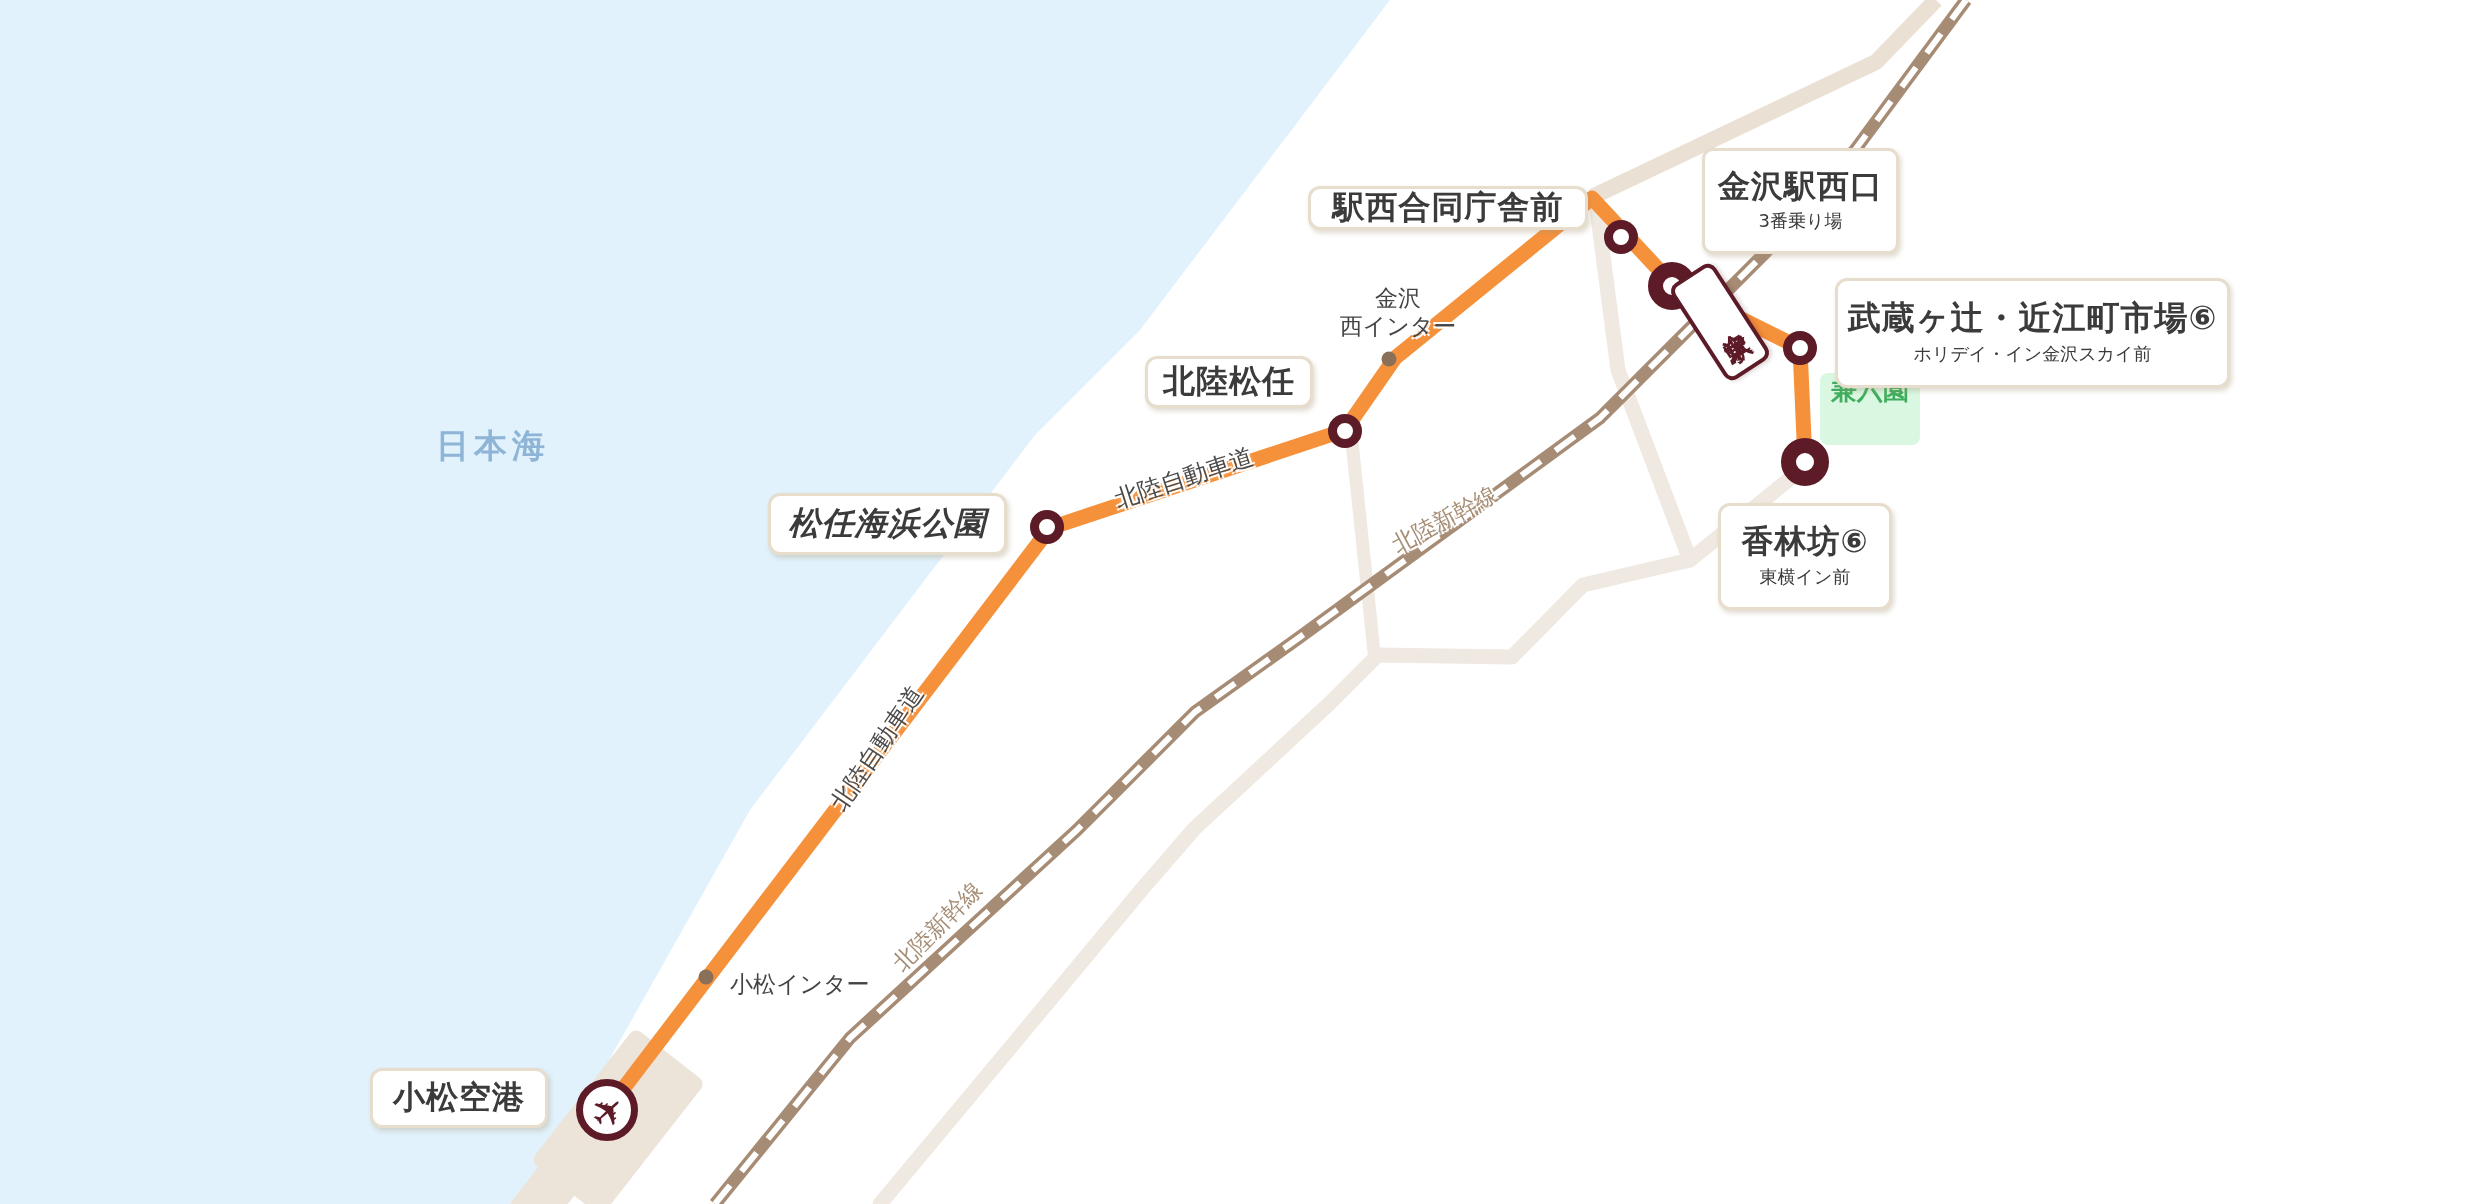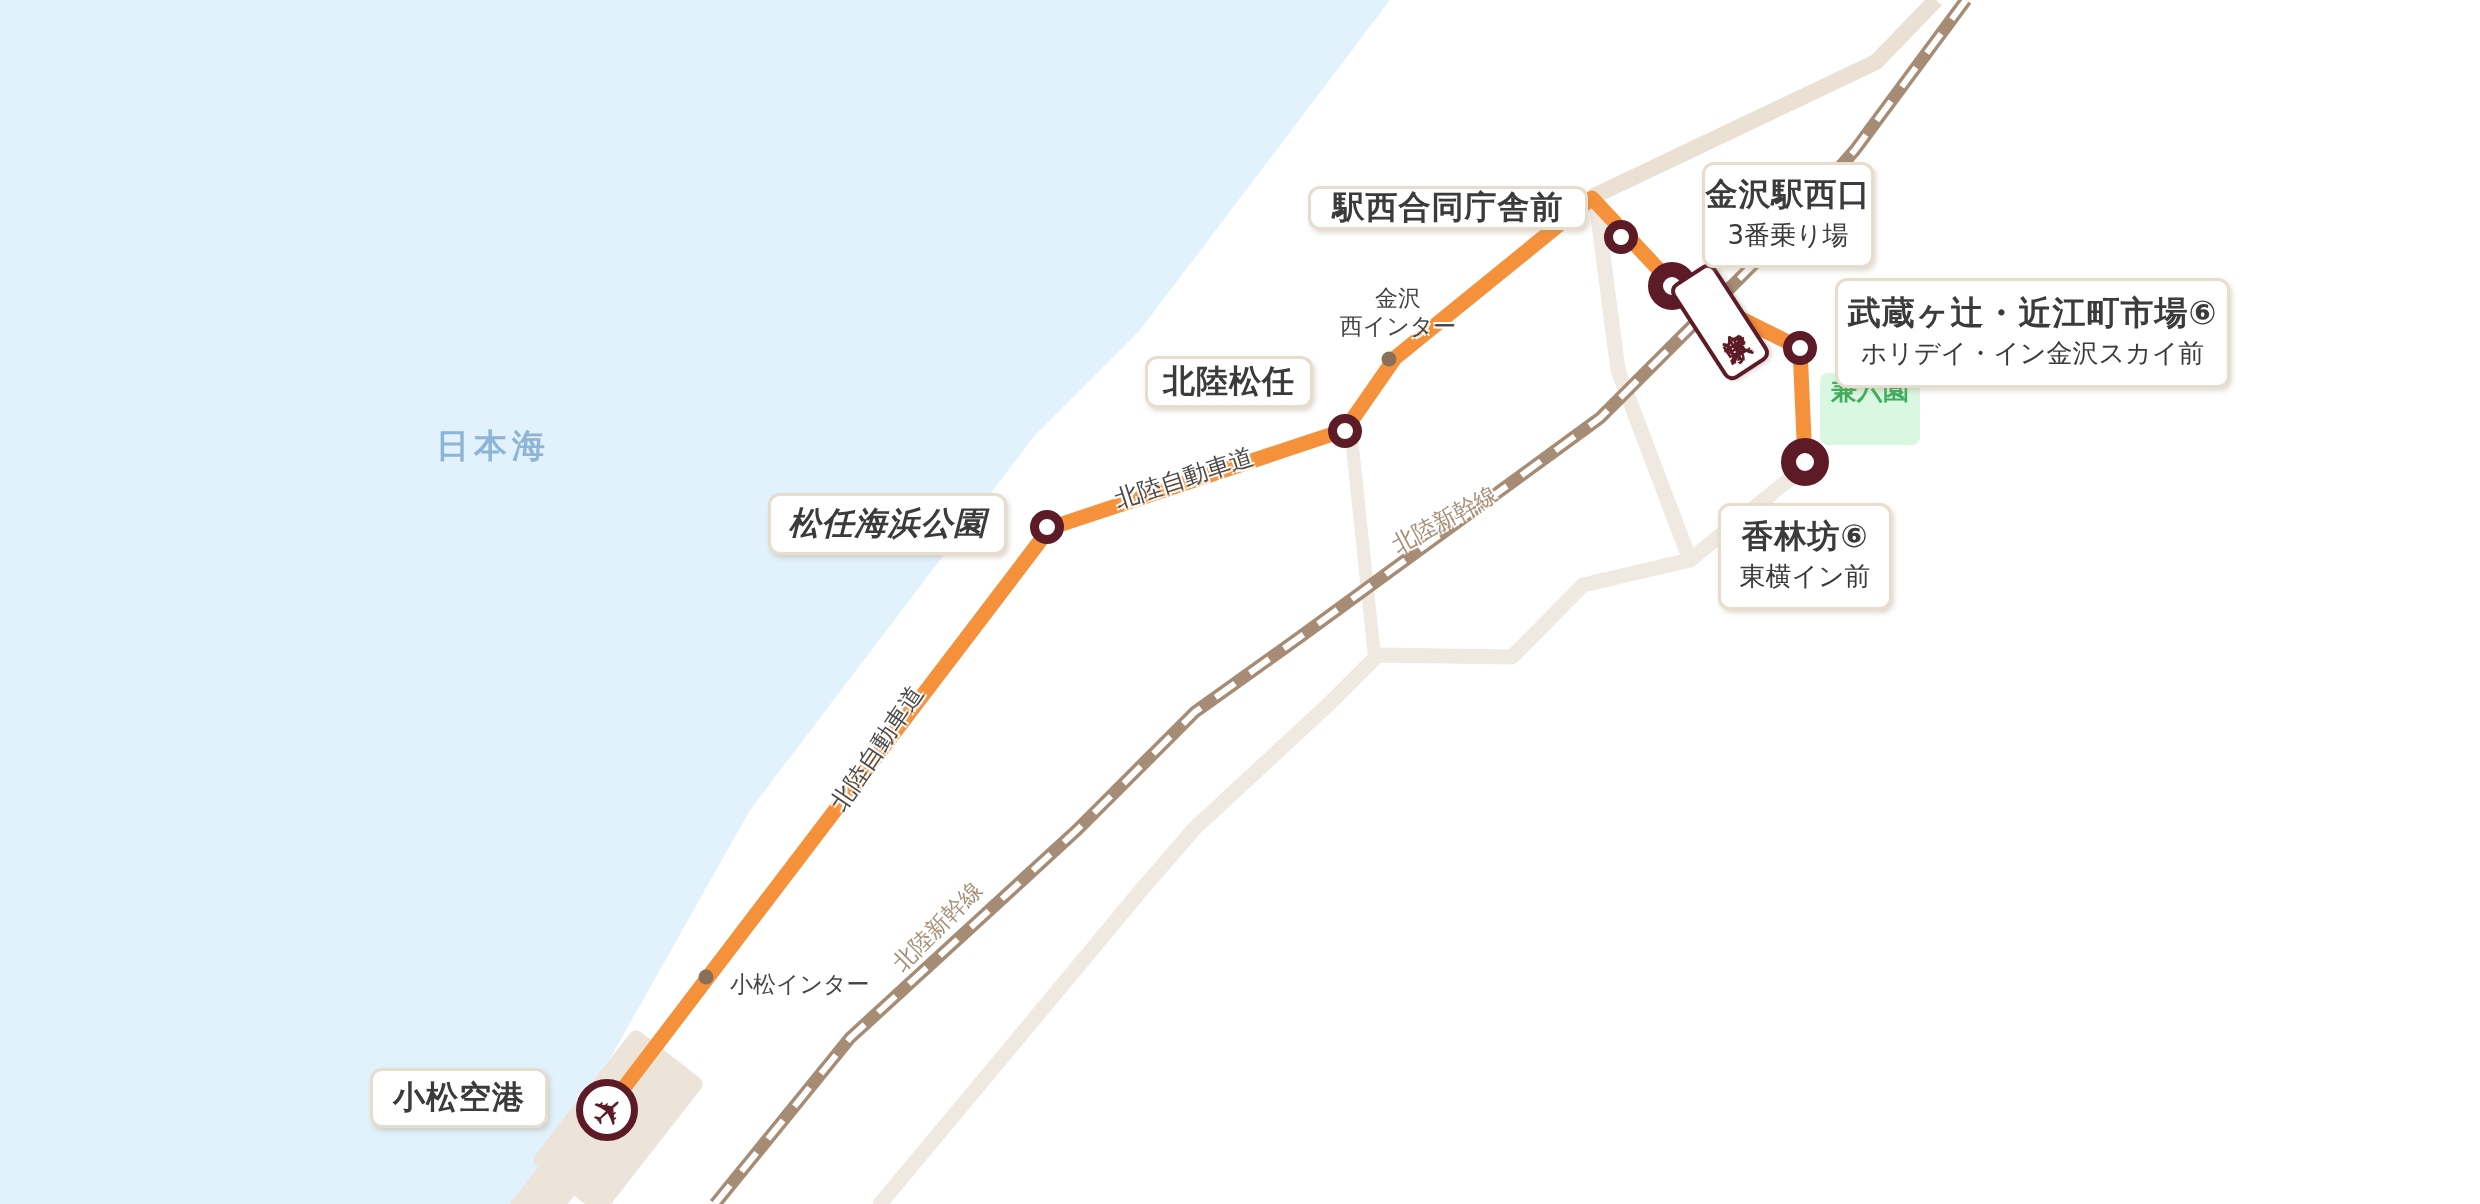--- a/index.html
+++ b/index.html
@@ -36,21 +36,21 @@
     box-shadow:2px 2px 4px rgba(60,20,20,0.18);
   }
   .stop-label{
     position:absolute;z-index:6;background:#fff;border:3px solid #E7DDCD;border-radius:12px;
     box-shadow:2px 3px 5px rgba(160,140,110,0.32);
     display:flex;flex-direction:column;align-items:center;justify-content:center;
     color:#3B3B3B;text-align:center;box-sizing:border-box;
   }
   .stop-label .title{font-weight:bold;font-size:32px;line-height:1.12;letter-spacing:1px;white-space:nowrap;}
   .stop-label .title.big{font-size:33px;}
-  .stop-label .subtitle{font-size:26px;margin-top:5px;white-space:nowrap;}
+  .stop-label .subtitle{font-size:18px;margin-top:5px;white-space:nowrap;}
 </style>
 </head>
 <body>
 
 <div class="map">
 
   <svg width="2480" height="1204" viewBox="0 0 2480 1204">
 
     <polygon points="0,0 1390,0 1140,330 1035,435 750,810 528,1204 0,1204" fill="#E1F2FC"></polygon>
 
@@ -115,21 +115,21 @@
   </div>
 
   <div class="stop-label" style="left:1145px;top:356px;width:168px;height:52px;">
     <span class="title">北陸松任</span>
   </div>
 
   <div class="stop-label" style="left:1308px;top:186px;width:280px;height:44px;">
     <span class="title">駅西合同庁舎前</span>
   </div>
 
-  <div class="stop-label" style="left:1702px;top:162px;width:172px;height:106px;">
+  <div class="stop-label" style="left:1702px;top:148px;width:197px;height:106px;border-radius:11px;">
     <span class="title">金沢駅西口</span>
     <span class="subtitle">3番乗り場</span>
   </div>
 
   <div class="stop-label" style="left:1835px;top:278px;width:395px;height:110px;">
     <span class="title big">武蔵ヶ辻・近江町市場⑥</span>
     <span class="subtitle">ホリデイ・イン金沢スカイ前</span>
   </div>
 
   <div class="stop-label" style="left:1718px;top:503px;width:174px;height:107px;">

